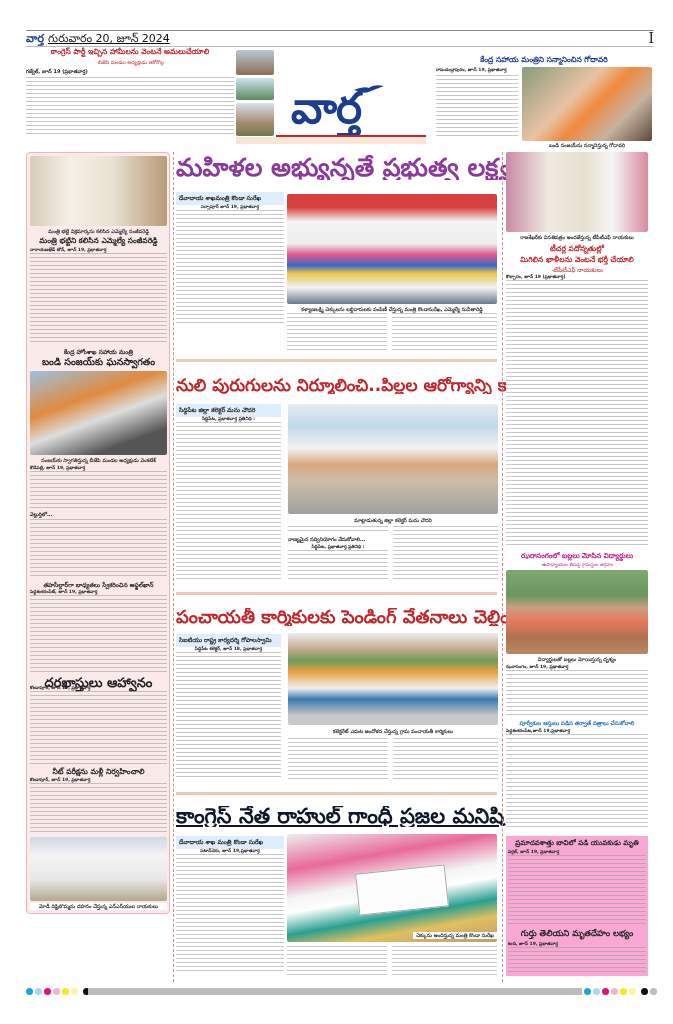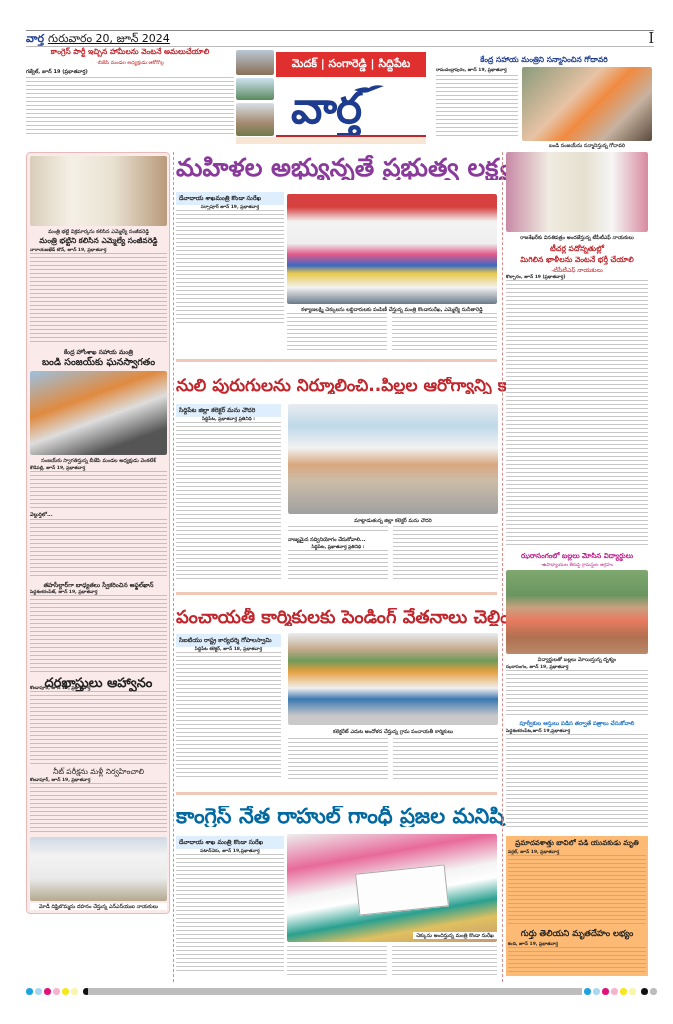--- a/index.html
+++ b/index.html
@@ -12,21 +12,21 @@
 
   .text-lines { background-image: repeating-linear-gradient(to bottom, #9a9a9a 0px, #9a9a9a 1px, transparent 1px, transparent 4px); opacity: .55; }
   .pink-box { background: #fbeaea; border: 1px solid #e8b9b9; border-radius: 4px; }
 
   .abs { position: absolute; }
   .photo { position: absolute; overflow: hidden; border-radius: 2px; }
   .caption { position: absolute; font-size: 5px; color: #333; text-align: center; white-space: nowrap; overflow: hidden; }
 
   .hl-red { color: #c0272d; }
   .hl-purple { color: #8a3a9a; }
-  .hl-teal { color: #0369a1; }
+  .hl-teal { color: #0f172a; text-decoration: underline; }
 
   .big-headline { position: absolute; font-weight: bold; white-space: nowrap; overflow: hidden; line-height: 1; }
 
   .tag-box { position: absolute; background: #dfeefc; font-size: 6px; font-weight: bold; padding: 2px 3px; color: #222; white-space: nowrap; }
 
   .divider-h { position: absolute; height: 3px; background: #f0c8b8; }
   .divider-v { position: absolute; width: 1px; border-left: 1px dashed #d98a8a; }
 
   .logo-block { position: absolute; left: 236px; top: 47px; width: 190px; height: 97px; background: #fff; }
   .logo-red { position: absolute; left: 40px; top: 5px; width: 150px; height: 25px; background: #e02f2f; color: #fff; font-size: 11px; font-weight: bold; display: flex; align-items: center; justify-content: center; white-space: nowrap; }
@@ -54,21 +54,20 @@
   <div class="hl-red" style="font-size:7.5px;font-weight:bold;text-align:center;white-space:nowrap;overflow:hidden;">కాంగ్రెస్ పార్టీ ఇచ్చిన హామీలను వెంటనే అమలుచేయాలి</div>
   <div class="hl-red" style="font-size:5px;text-align:center;margin-top:1px;">-బిజెపి మండల అధ్యక్షుడు ఆకోరొల్ల</div>
   <div style="font-size:5px;font-weight:bold;margin-top:2px;">గజ్వేల్, జూన్ 19 (ప్రభాతవార్త)</div>
   <div class="text-lines" style="height:58px;margin-top:2px;"></div>
 </div>
 
 <div class="logo-block">
   <div class="photo" style="left:0;top:3px;width:38px;height:25px;background:linear-gradient(#b9c7d6,#8c6f56);"></div>
   <div class="photo" style="left:0;top:31px;width:38px;height:22px;background:linear-gradient(#cfe3ef,#5b8a5e);"></div>
   <div class="photo" style="left:0;top:56px;width:38px;height:33px;background:linear-gradient(#d8e0e7,#a68b70 60%,#6f7a4c);"></div>
-  <div class="logo-red">మెదక్ | సంగారెడ్డి | సిద్దిపేట</div>
   <div style="position:absolute;left:118px;top:32px;width:30px;height:10px;">
     <svg width="30" height="10" viewBox="0 0 30 10">
         <path d="M0 6 Q10 2 15 4 Q20 0 30 2 Q22 5 17 7 Q12 10 6 8 Z" fill="#1d3b8f"></path>
       </svg>
   </div>
   <div class="logo-word">వార్త</div>
   <div class="logo-underline"></div>
   <div class="logo-beige"></div>
 </div>
 
@@ -95,21 +94,21 @@
   <div style="position:absolute;left:3px;top:312px;width:137px;font-size:4.5px;font-weight:bold;">కౌడిపల్లి, జూన్ 19, ప్రభాతవార్త</div>
   <div class="text-lines" style="position:absolute;left:3px;top:318px;width:137px;height:38px;"></div>
   <div style="position:absolute;left:3px;top:358px;font-size:5px;font-weight:bold;">వెల్దుర్తిలో...</div>
   <div class="text-lines" style="position:absolute;left:3px;top:366px;width:137px;height:60px;"></div>
   <div style="position:absolute;left:3px;top:428px;width:137px;font-size:6px;font-weight:bold;text-align:center;white-space:nowrap;overflow:hidden;">తహసీల్దార్‌గా బాధ్యతలు స్వీకరించిన అఫ్జల్‌ఖాన్</div>
   <div style="position:absolute;left:3px;top:436px;width:137px;font-size:4.5px;font-weight:bold;">పెద్దశంకరంపేట్, జూన్ 19, ప్రభాతవార్త</div>
   <div class="text-lines" style="position:absolute;left:3px;top:442px;width:137px;height:78px;"></div>
   <div style="position:absolute;left:3px;top:522px;width:137px;font-size:13px;font-weight:bold;text-align:center;">దరఖాస్తులు ఆహ్వానం</div>
   <div style="position:absolute;left:3px;top:532px;width:137px;font-size:4.5px;font-weight:bold;">కొండాపూర్, జూన్ 19, ప్రభాతవార్త</div>
   <div class="text-lines" style="position:absolute;left:3px;top:538px;width:137px;height:74px;"></div>
-  <div style="position:absolute;left:3px;top:614px;width:137px;font-size:7.5px;font-weight:normal;text-align:center;white-space:nowrap;overflow:hidden;">నీట్ పరీక్షను మళ్లీ నిర్వహించాలి</div>
+  <div style="position:absolute;left:3px;top:614px;width:137px;font-size:7.5px;font-weight:bold;text-align:center;white-space:nowrap;overflow:hidden;">నీట్ పరీక్షను మళ్లీ నిర్వహించాలి</div>
   <div style="position:absolute;left:3px;top:624px;width:137px;font-size:4.5px;font-weight:bold;">కొండాపూర్, జూన్ 19, ప్రభాతవార్త</div>
   <div class="text-lines" style="position:absolute;left:3px;top:630px;width:137px;height:50px;"></div>
   <div class="photo" style="left:3px;top:684px;width:137px;height:64px;background:linear-gradient(180deg,#cfd9e3 0%,#f3f3f3 30%,#e9e9e9 65%,#b5a98f 100%);"></div>
   <div class="caption" style="left:3px;top:750px;width:137px;font-weight:bold;background:#fff;">మోడీ దిష్టిబొమ్మను దహనం చేస్తున్న ఎన్ఎస్‌యుఐ నాయకులు</div>
 </div>
 
 <div class="big-headline hl-purple" style="left:176px;top:155px;width:330px;font-size:25px;">మహిళల అభ్యున్నతే ప్రభుత్వ లక్ష్యం</div>
 <div class="tag-box" style="left:176px;top:192px;width:108px;">దేవాదాయ శాఖమంత్రి కొండా సురేఖ</div>
 <div class="abs" style="left:176px;top:204px;width:108px;font-size:4.5px;font-weight:bold;text-align:center;">నర్సాపూర్ జూన్ 19, ప్రభాతవార్త</div>
 <div class="text-lines abs" style="left:176px;top:210px;width:108px;height:115px;"></div>
@@ -166,21 +165,21 @@
   <div class="text-lines" style="position:absolute;left:0;top:128px;width:142px;height:268px;"></div>
   <div style="position:absolute;left:0;top:400px;width:142px;font-size:7px;font-weight:bold;color:#c0178a;text-align:center;white-space:nowrap;overflow:hidden;">ఝరాసంగంలో బల్లలు మోసిన విద్యార్థులు</div>
   <div style="position:absolute;left:0;top:410px;width:142px;font-size:4.5px;color:#c0178a;text-align:center;">-ఉపాధ్యాయుల తీరుపై గ్రామస్థుల ఆగ్రహం</div>
   <div class="photo" style="left:0;top:418px;width:142px;height:84px;background:linear-gradient(180deg,#7fa870 0%,#6b9560 30%,#c9a080 45%,#e87a60 60%,#b07050 80%,#b88a6a 100%);"></div>
   <div class="caption" style="left:0;top:504px;width:142px;font-weight:bold;">విద్యార్థులతో బల్లలు మోయిస్తున్న దృశ్యం</div>
   <div style="position:absolute;left:0;top:512px;width:142px;font-size:4.5px;font-weight:bold;">ఝరాసంగం, జూన్ 19, ప్రభాతవార్త</div>
   <div class="text-lines" style="position:absolute;left:0;top:518px;width:142px;height:48px;"></div>
   <div style="position:absolute;left:0;top:568px;width:142px;font-size:5.5px;font-weight:bold;color:#1a70c0;text-align:center;white-space:nowrap;overflow:hidden;">పూర్వీకుల ఆస్తులు పడిన తర్వాతే పత్రాలు చేసుకోవాలి</div>
   <div style="position:absolute;left:0;top:576px;width:142px;font-size:4.5px;font-weight:bold;">పెద్దశంకరంపేట,జూన్ 19,ప్రభాతవార్త</div>
   <div class="text-lines" style="position:absolute;left:0;top:582px;width:142px;height:96px;"></div>
-  <div style="position:absolute;left:0;top:684px;width:142px;height:140px;background:#fdba74;">
+  <div style="position:absolute;left:0;top:684px;width:142px;height:140px;background:#f9a8d4;">
     <div style="position:absolute;left:2px;top:3px;width:138px;font-size:7px;font-weight:bold;text-align:center;white-space:nowrap;overflow:hidden;">ప్రమాదవశాత్తు బావిలో పడి యువకుడు మృతి</div>
     <div style="position:absolute;left:2px;top:13px;width:138px;font-size:4.5px;font-weight:bold;">వర్గల్, జూన్ 19, ప్రభాతవార్త</div>
     <div class="text-lines" style="position:absolute;left:2px;top:19px;width:138px;height:70px;"></div>
     <div style="position:absolute;left:2px;top:92px;width:138px;font-size:8.5px;font-weight:bold;text-align:center;white-space:nowrap;overflow:hidden;">గుర్తు తెలియని మృతదేహం లభ్యం</div>
     <div style="position:absolute;left:2px;top:105px;width:138px;font-size:4.5px;font-weight:bold;">కంది, జూన్ 19, ప్రభాతవార్త</div>
     <div class="text-lines" style="position:absolute;left:2px;top:111px;width:138px;height:26px;"></div>
   </div>
 </div>
 
 <div class="cmyk" style="left:26px;top:988px;">

